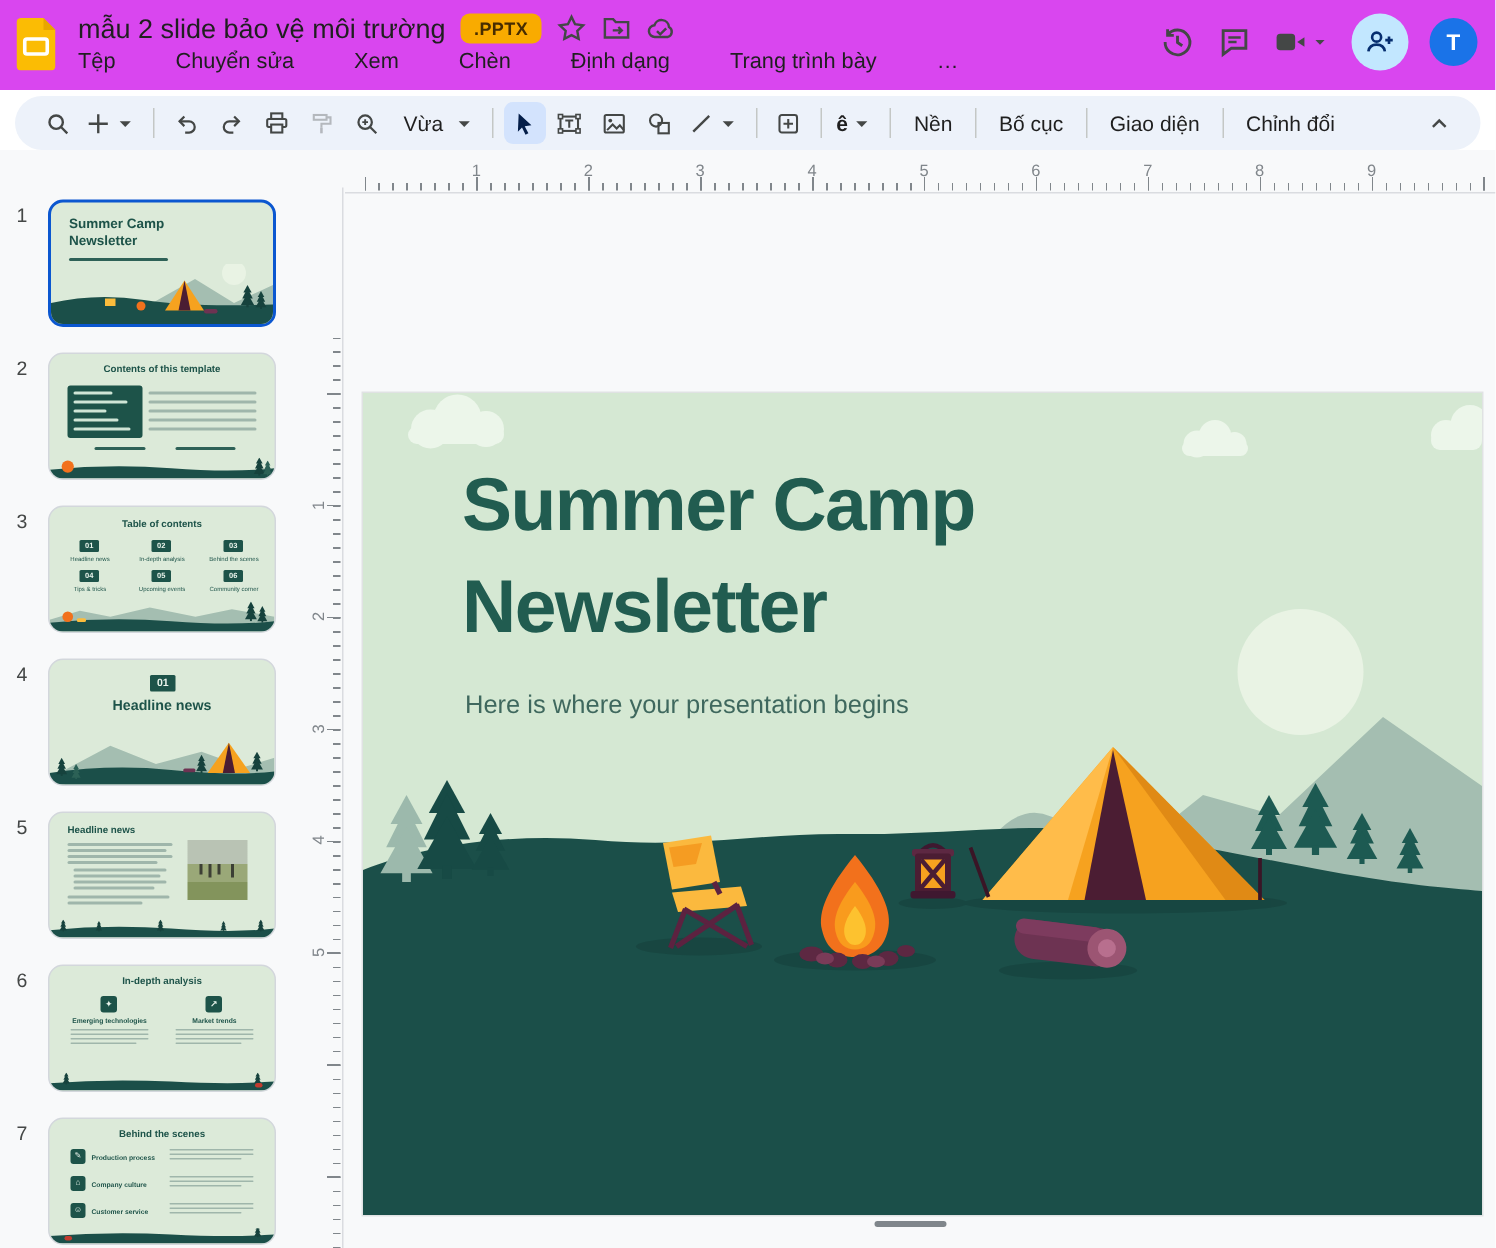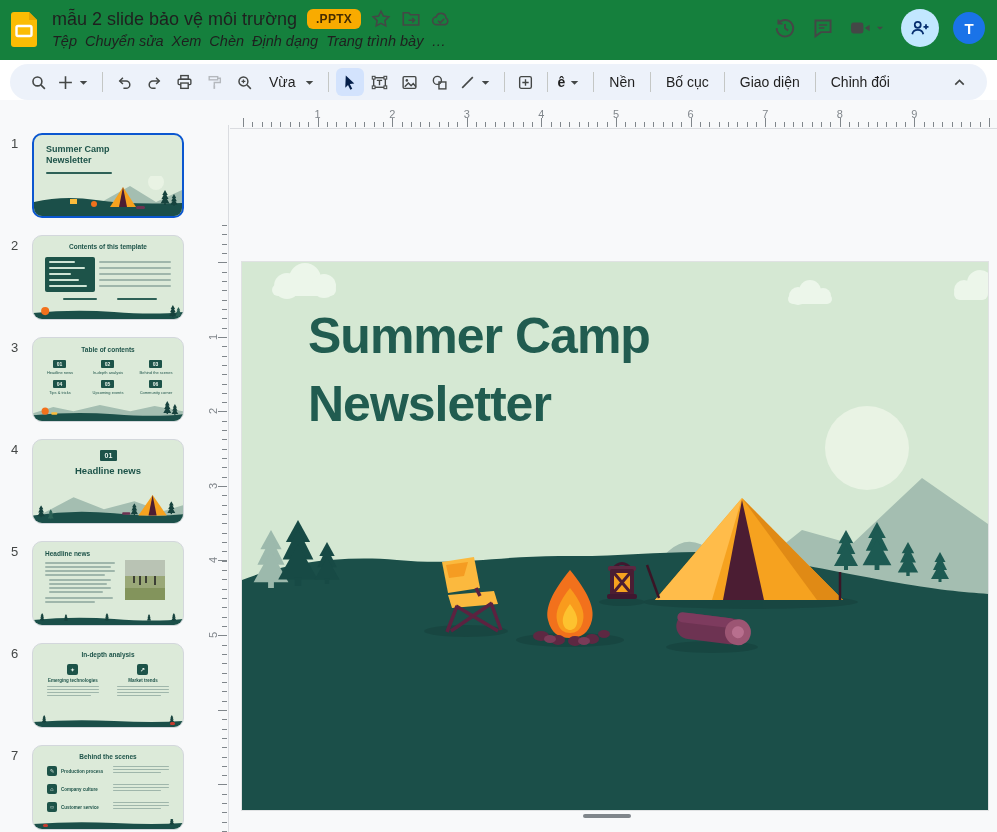--- a/index.html
+++ b/index.html
@@ -1,28 +1,28 @@
 <!DOCTYPE html>
 <html><head>
 <meta charset="utf-8">
 <style>
   * { box-sizing: border-box; margin: 0; padding: 0; }
   html,body { width: 997px; height: 832px; overflow: hidden; background:#fff;
     font-family: "Liberation Sans","DejaVu Sans",sans-serif; }
   .app { position: relative; width: 997px; height: 832px; background:#fff; }
 
   
-  .topbar { position:absolute; left:0; top:0; width:997px; height:60px; background:#15803d; }
+  .topbar { position:absolute; left:0; top:0; width:997px; height:60px; background:#d946ef; }
   .logo { position:absolute; left:11px; top:12px; width:26px; height:35px; }
   .title-row { position:absolute; left:52px; top:7px; height:24px; display:flex; align-items:center; gap:10px; }
   .doc-title { font-size:18px; color:#1f1f1f; white-space:nowrap; }
   .file-badge { background:#f9ab00; color:#472d00; font-size:12px; font-weight:bold;
     padding:3px 9px; border-radius:6px; letter-spacing:.3px; }
   .title-ic { color:#444746; width:20px; height:20px; display:inline-flex; }
-  .menu-row { position:absolute; left:52px; top:33px; display:flex; gap:8px;font-style:italic; }
+  .menu-row { position:absolute; left:52px; top:33px; display:flex; gap:40px; }
   .menu-item { font-size:14.5px; color:#1f1f1f; cursor:default; }
   .top-right { position:absolute; right:12px; top:9px; display:flex; align-items:center; gap:14px; }
   .tb-icon-btn { width:24px; height:24px; color:#444746; display:flex; align-items:center; justify-content:center; }
   .cam-group { display:flex; align-items:center; gap:2px; color:#444746; }
   .caret { width:14px; height:14px; color:#444746; }
   .present-btn { display:flex; align-items:stretch; height:38px; border:1px solid #747775; border-radius:20px; overflow:hidden; background:#fff; margin-left:6px;}
   .present-label { display:flex; align-items:center; padding:0 18px; font-size:14px; color:#1f1f1f; border-right:1px solid #747775; }
   .present-caret { display:flex; align-items:center; padding:0 10px; }
   .share-btn { width:38px; height:38px; border-radius:50%; background:#c2e7ff; color:#062e6f;
     display:flex; align-items:center; justify-content:center; }
@@ -649,17 +649,18 @@
         <rect x="365" y="332" width="30" height="5" rx="2" fill="#3f1830"></rect>
 
         <g transform="rotate(7 470 368)">
           <rect x="434" y="354" width="68" height="26" rx="13" fill="#6d3352"></rect>
           <rect x="434" y="354" width="58" height="10" rx="5" fill="#7d3b5e"></rect>
           <circle cx="496" cy="367" r="13" fill="#9c5573"></circle>
           <circle cx="496" cy="367" r="6" fill="#b86f8e"></circle>
         </g>
       </svg>
       <div class="slide-title">Summer Camp Newsletter</div>
+      <div class="slide-subtitle">Here is where your presentation begins</div>
     </div>
 
     <div class="hscroll-handle"></div>
   </div>
 </div>
 
 </body></html>

